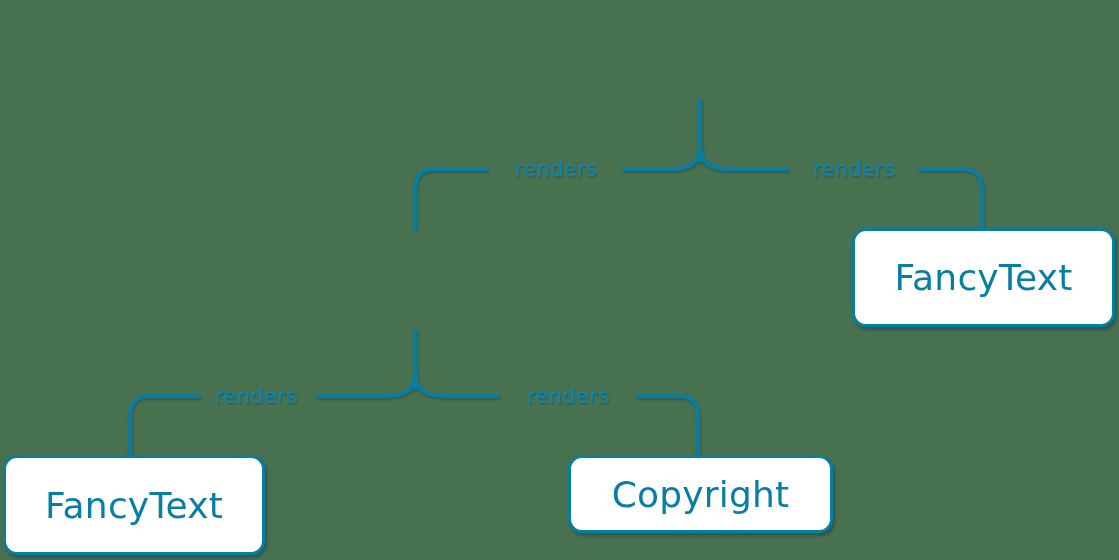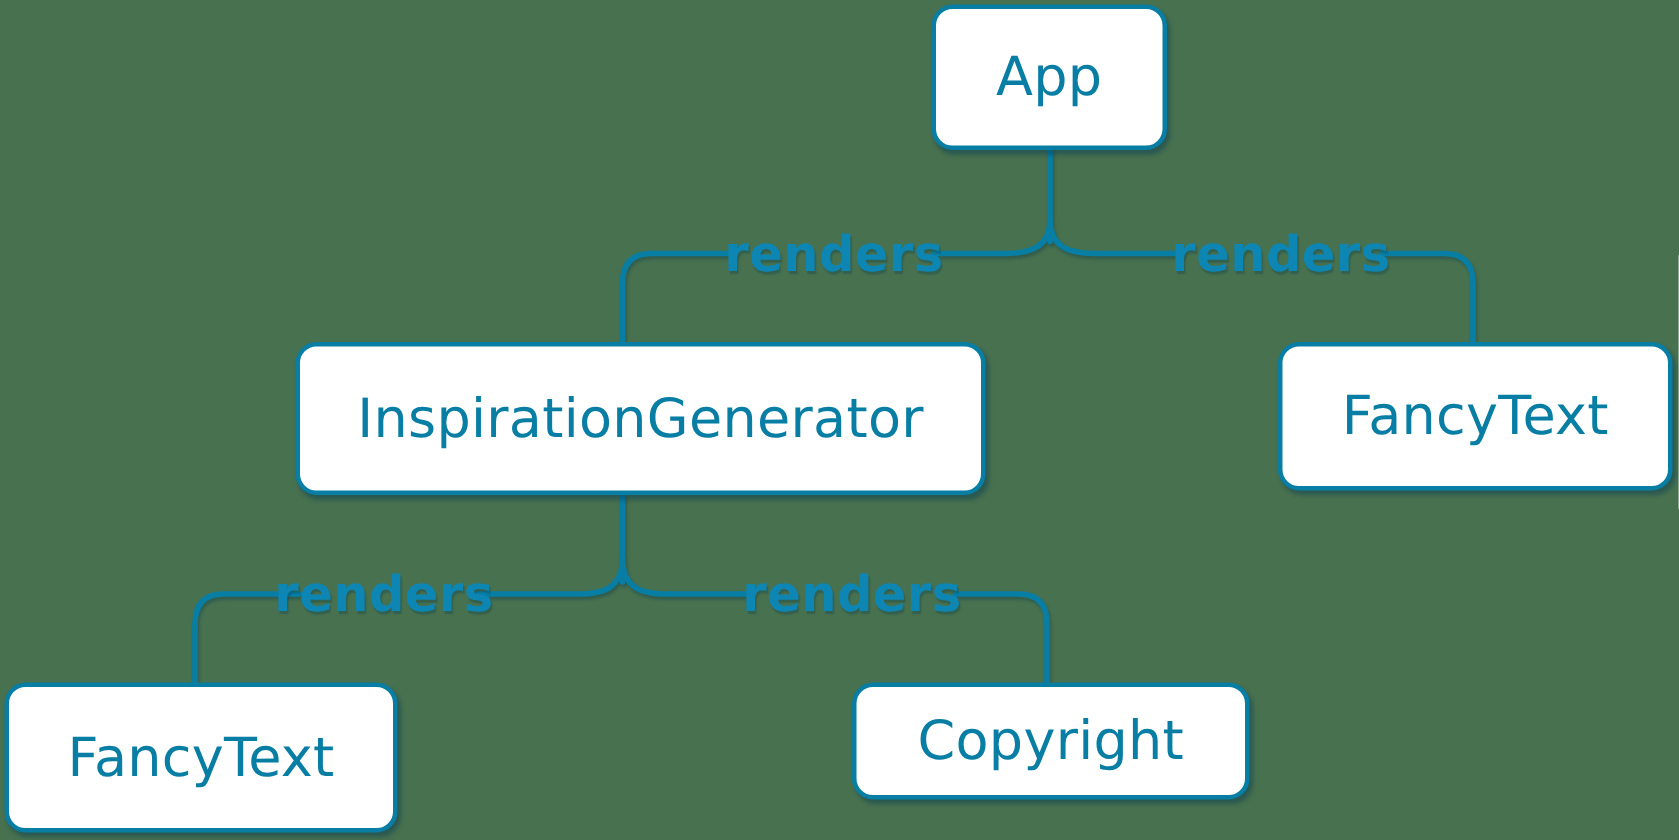--- a/index.html
+++ b/index.html
@@ -41,22 +41,22 @@
     align-items: center;
     justify-content: center;
     box-shadow: 2px 3px 3px rgba(7, 60, 84, 0.45);
     white-space: nowrap;
   }
 
   .edge-label {
     position: absolute;
     transform: translate(-50%, -50%);
     color: var(--label, #0e86b3);
-    font-size: 33px;
-    font-weight: bold;
+    font-size: 21px;
+    font-weight: normal;
     letter-spacing: 0.3px;
     text-shadow: 1px 2px 1px rgba(5, 55, 75, 0.3);
     white-space: nowrap;
   }
 </style>
 </head>
 <body>
 
 <div class="stage" style="--bg: #48714f; --line: #087ea4; --box-fill: #ffffff; --box-text: #087ea4; --label: #0e86b3;">
 
@@ -68,23 +68,21 @@
     <path d="M700,146 C700,163 710,169 730,169 L787,169"></path>
     <path d="M921,169 L963,169 Q982,169 982,189 L982,229"></path>
 
     <path d="M415,330 L415,388"></path>
     <path d="M415,372 C415,390 405,396 385,396 L318,396"></path>
     <path d="M199,396 L149,396 Q130,396 130,416 L130,457"></path>
     <path d="M415,372 C415,390 425,396 445,396 L498,396"></path>
     <path d="M637,396 L679,396 Q698,396 698,416 L698,457"></path>
   </svg>
 
-  <div class="node" style="left:621px; top:3px; width:157px; height:97px;">App</div>
 
-  <div class="node" style="left:197px; top:228px; width:460px; height:102px;">InspirationGenerator</div>
 
   <div class="node" style="left:852px; top:228px; width:263px; height:99px;">FancyText</div>
 
   <div class="node" style="left:3px; top:455px; width:262px; height:100px;">FancyText</div>
 
   <div class="node" style="left:568px; top:455px; width:265px; height:78px;">Copyright</div>
 
   <div class="edge-label" style="left:556px; top:169px;">renders</div>
 
   <div class="edge-label" style="left:854px; top:169px;">renders</div>

